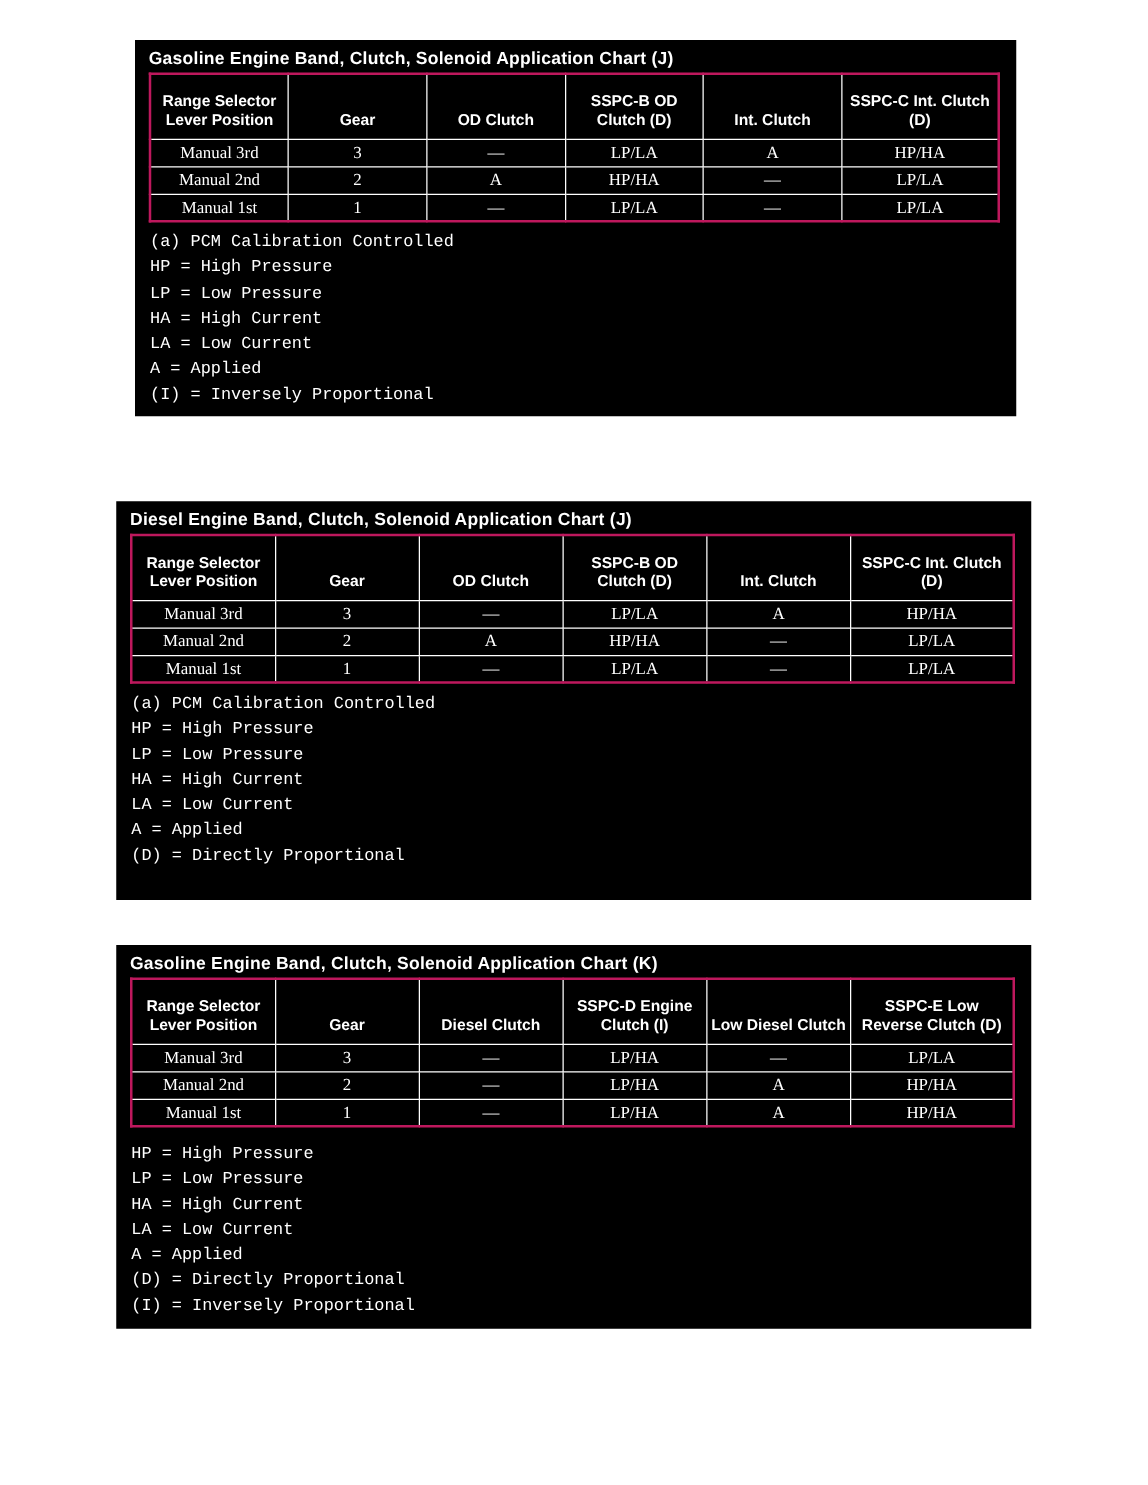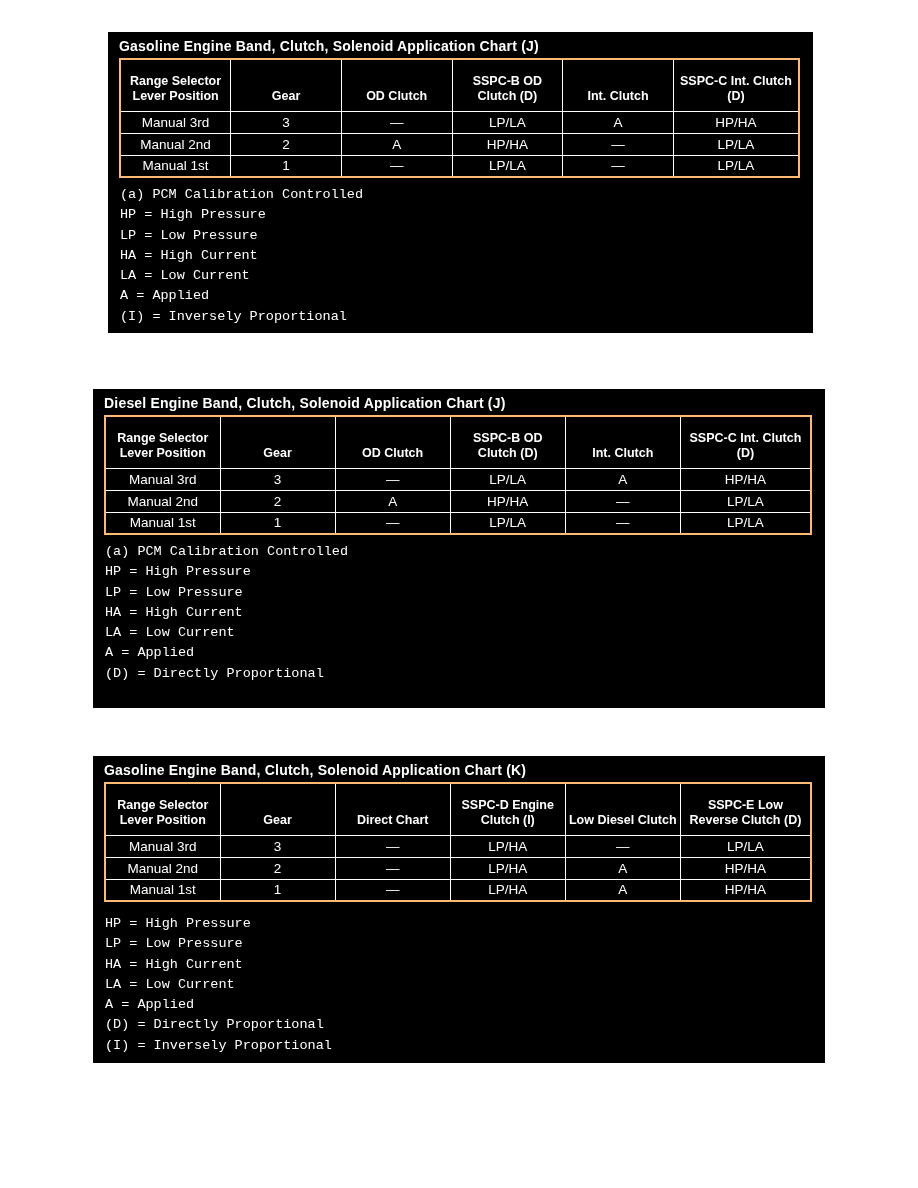--- a/index.html
+++ b/index.html
@@ -9,42 +9,42 @@
     background:#ffffff;
     overflow:hidden;
     font-family:"Liberation Sans",sans-serif;
   }
   .panel{
     position:absolute;
     background:#000000;
     color:#ffffff;
   }
   .panel-1{left:108px;top:32px;width:705px;height:301px;}
-  .panel-2{left:93px;top:389px;width:732px;height:319px;}
+  .panel-2{left:93px;top:401px;width:732px;height:319px;}
   .panel-3{left:93px;top:756px;width:732px;height:307px;}
   .panel-title{
     position:absolute;left:11px;top:6px;right:8px;
     font-weight:bold;font-size:14px;line-height:16px;
     letter-spacing:0.2px;white-space:nowrap;
   }
   table.app-table{
     position:absolute;left:11px;top:26px;
     width:calc(100% - 24px);
     border-collapse:collapse;table-layout:fixed;
-    border:2px solid #fdba74;
+    border:2px solid #be185d;
   }
   .app-table th,.app-table td{border:1px solid #ffffff;}
   .app-table th{
     font-family:"Liberation Sans",sans-serif;
     font-weight:bold;font-size:12.5px;line-height:15.5px;
     text-align:center;vertical-align:bottom;
     height:52px;box-sizing:border-box;padding:3px 3px 6px 3px;
   }
   .app-table td{
-    font-family:Liberation Sans, sans-serif;
+    font-family:Liberation Serif, serif;
     font-size:13.5px;text-align:center;vertical-align:middle;
     height:22px;box-sizing:border-box;padding:0 2px;margin-top:35px;
   }
   .app-table col{width:16.3%;}
   .app-table col.last{width:18.5%;}
   .legend{
     position:absolute;left:12px;right:10px;
     font-family:Liberation Mono, monospace;
     font-size:13.5px;
   }
@@ -183,21 +183,21 @@
           <col>
           <col>
           <col>
           <col>
           <col class="last">
       </colgroup>
       <thead>
         <tr>
           <th>Range Selector Lever Position</th>
           <th>Gear</th>
-          <th>Direct Chart</th>
+          <th>Diesel Clutch</th>
           <th>SSPC-D Engine Clutch (I)</th>
           <th>Low Diesel Clutch</th>
           <th>SSPC-E Low Reverse Clutch (D)</th>
         </tr>
       </thead>
       <tbody>
         <tr>
           <td>Manual 3rd</td>
           <td>3</td>
           <td>—</td>

